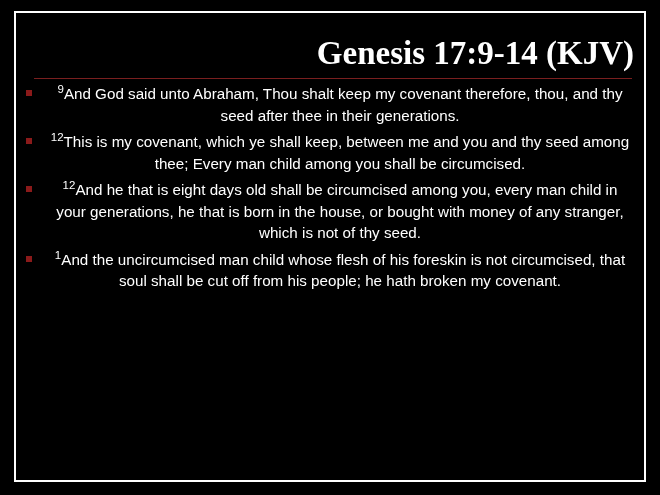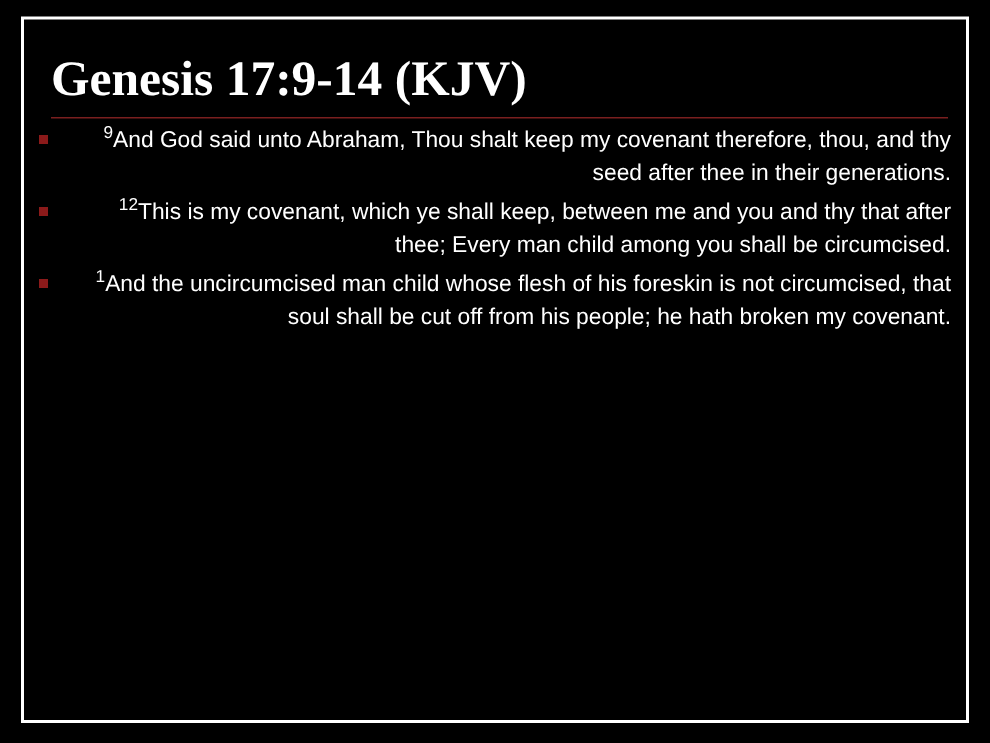--- a/index.html
+++ b/index.html
@@ -36,21 +36,21 @@
     width: 608px;
     height: 450px;
     box-sizing: border-box;
   }
   .title {
     color: #ffffff;
     font-family: "Liberation Serif", serif;
     font-weight: bold;
     font-size: 33px;
     line-height: 38px;
-    text-align: left;
+    text-align: right;
     padding-left: 8px;
     padding-top: 12px;
     margin: 0 0 6px 0;
     letter-spacing: 0px;
   }
   .title-rule {
     height: 1px;
     background: #7a1f1f;
     margin: 0 2px 4px 8px;
   }
@@ -59,21 +59,21 @@
     padding: 0;
     list-style: none;
   }
   .verse {
     position: relative;
     color: #ffffff;
     font-size: 15.2px;
     line-height: 21.5px;
     padding-left: 20px;
     margin-bottom: 5px;
-    text-align: right;
+    text-align: center;
   }
   .bullet {
     position: absolute;
     left: 0px;
     top: 7px;
     width: 6px;
     height: 6px;
     background: #8b1a1a;
     display: block;
   }
@@ -91,21 +91,25 @@
   <div class="content">
     <h1 class="title">Genesis 17:9-14 (KJV)</h1>
     <div class="title-rule"></div>
     <ul class="verses">
       <li class="verse">
         <span class="bullet"></span>
         <span class="vnum">9</span><span>And God said unto Abraham, Thou shalt keep my covenant therefore, thou, and thy seed after thee in their generations.</span>
       </li>
       <li class="verse">
         <span class="bullet"></span>
-        <span class="vnum">12</span><span>This is my covenant, which ye shall keep, between me and you and thy that after thee; Every man child among you shall be circumcised.</span>
+        <span class="vnum">12</span><span>This is my covenant, which ye shall keep, between me and you and thy seed among thee; Every man child among you shall be circumcised.</span>
+      </li>
+      <li class="verse">
+        <span class="bullet"></span>
+        <span class="vnum">12</span><span>And he that is eight days old shall be circumcised among you, every man child in your generations, he that is born in the house, or bought with money of any stranger, which is not of thy seed.</span>
       </li>
       <li class="verse">
         <span class="bullet"></span>
         <span class="vnum">1</span><span>And the uncircumcised man child whose flesh of his foreskin is not circumcised, that soul shall be cut off from his people; he hath broken my covenant.</span>
       </li>
     </ul>
   </div>
 </div>
 
 </body></html>

